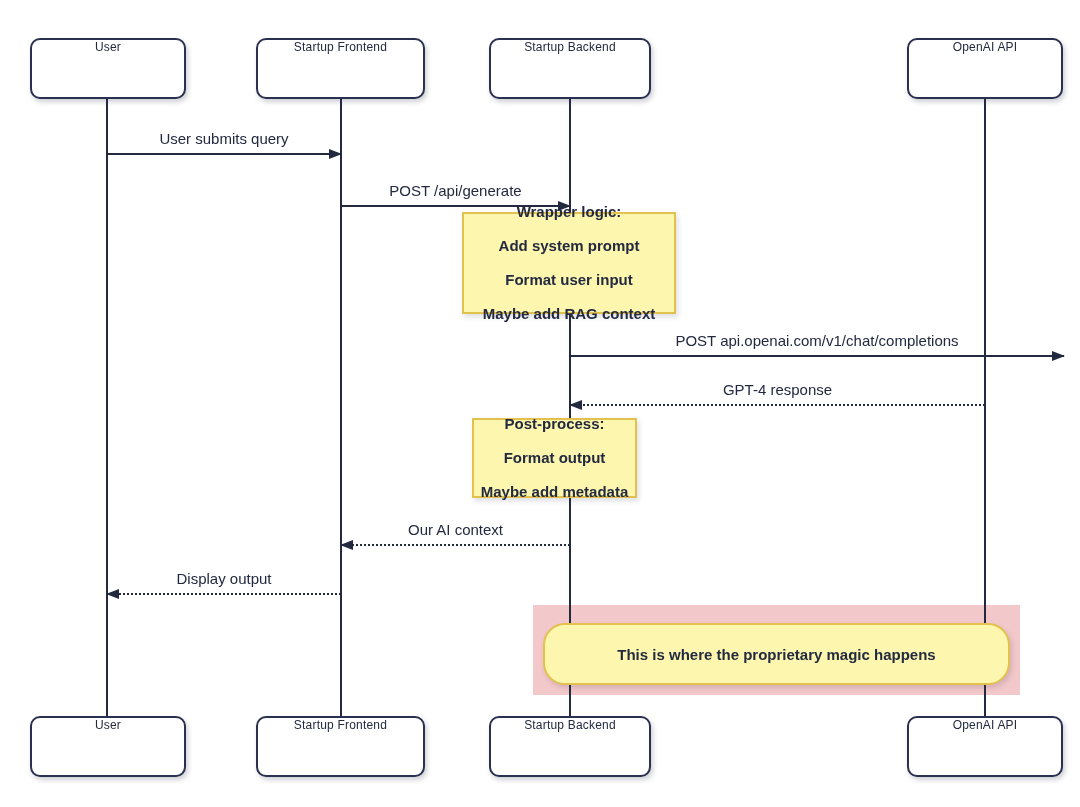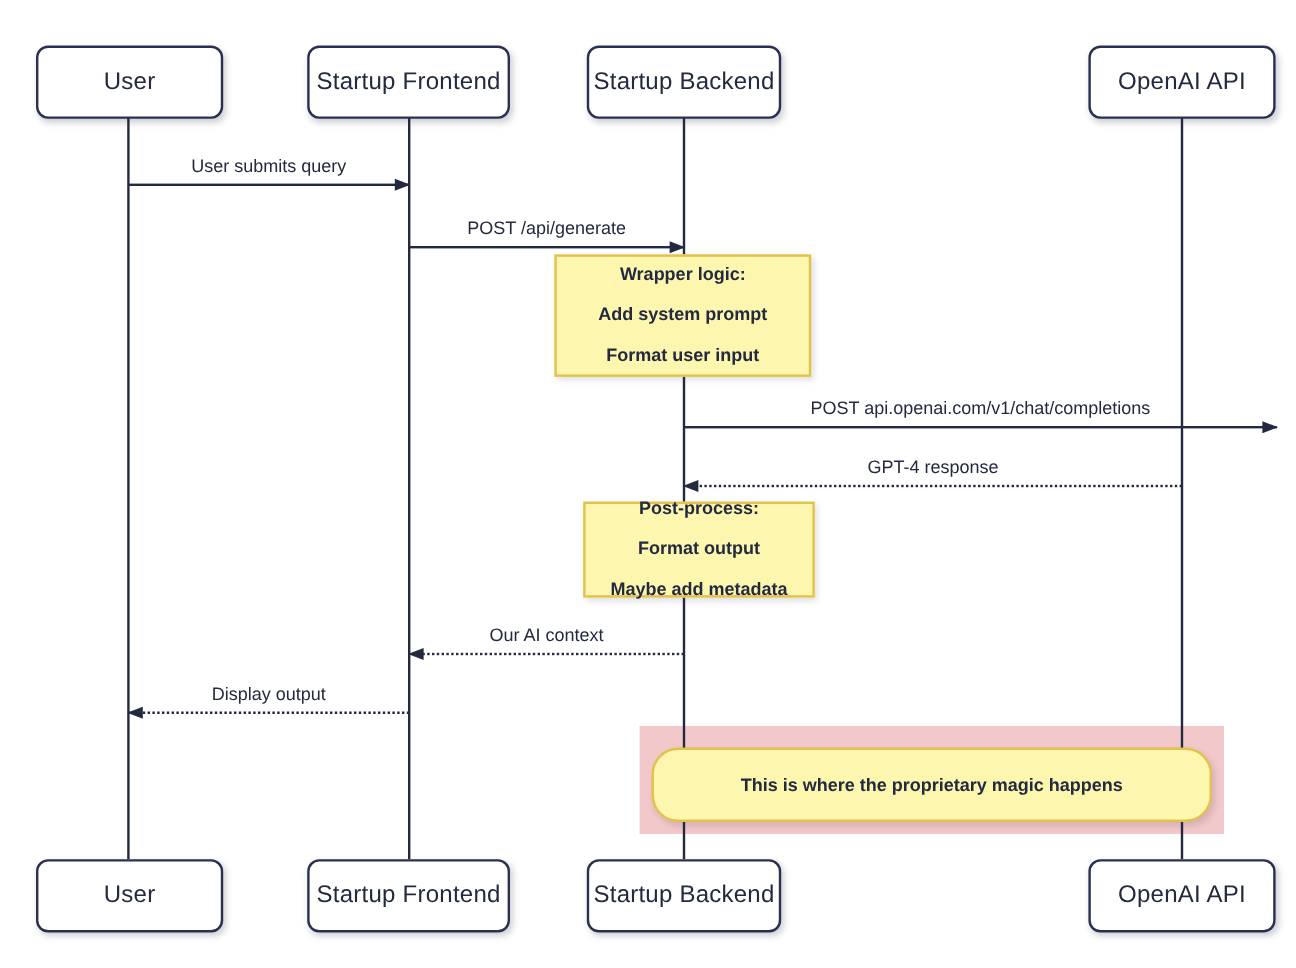--- a/index.html
+++ b/index.html
@@ -37,23 +37,23 @@
     background: var(--highlight-fill);
     z-index: 1;
   }
   .actor-box {
     position: absolute;
     height: 61px;
     background: var(--actor-fill);
     border: 2.5px solid var(--actor-border);
     border-radius: 10px;
     display: flex;
-    align-items: center;
+    align-items: flex-start;
     justify-content: center;
-    font-size: 20px;
+    font-size: 12px;
     font-weight: 500;
     letter-spacing: 0.2px;
     z-index: 3;
     box-shadow: 2px 3px 5px rgba(35, 42, 64, 0.22);
     white-space: nowrap;
   }
   .msg {
     position: absolute;
     height: 28px;
     z-index: 3;
@@ -156,35 +156,36 @@
   <div class="msg" style="left:107px; top:127px; width:234px;">
     <div class="lbl">User submits query</div>
     <div class="line"></div>
     <div class="head right"></div>
   </div>
 
   <div class="note" style="left:462px; top:212px; width:214px; height:102px;">
     <div>Wrapper logic:</div>
     <div>Add system prompt</div>
     <div>Format user input</div>
+    <div>Maybe add RAG context</div>
   </div>
 
   <div class="msg" style="left:570px; top:329px; width:494px;">
     <div class="lbl">POST api.openai.com/v1/chat/completions</div>
     <div class="line"></div>
     <div class="head right"></div>
   </div>
 
   <div class="msg" style="left:570px; top:378px; width:415px;">
     <div class="lbl">GPT-4 response</div>
     <div class="line dotted"></div>
     <div class="head left"></div>
   </div>
 
-  <div class="note" style="left:472px; top:418px; width:193px; height:80px;margin-left:14px;">
+  <div class="note" style="left:472px; top:418px; width:165px; height:80px;">
     <div>Post-process:</div>
     <div>Format output</div>
     <div>Maybe add metadata</div>
   </div>
 
   <div class="msg" style="left:341px; top:518px; width:229px;">
     <div class="lbl">Our AI context</div>
     <div class="line dotted"></div>
     <div class="head left"></div>
   </div>

